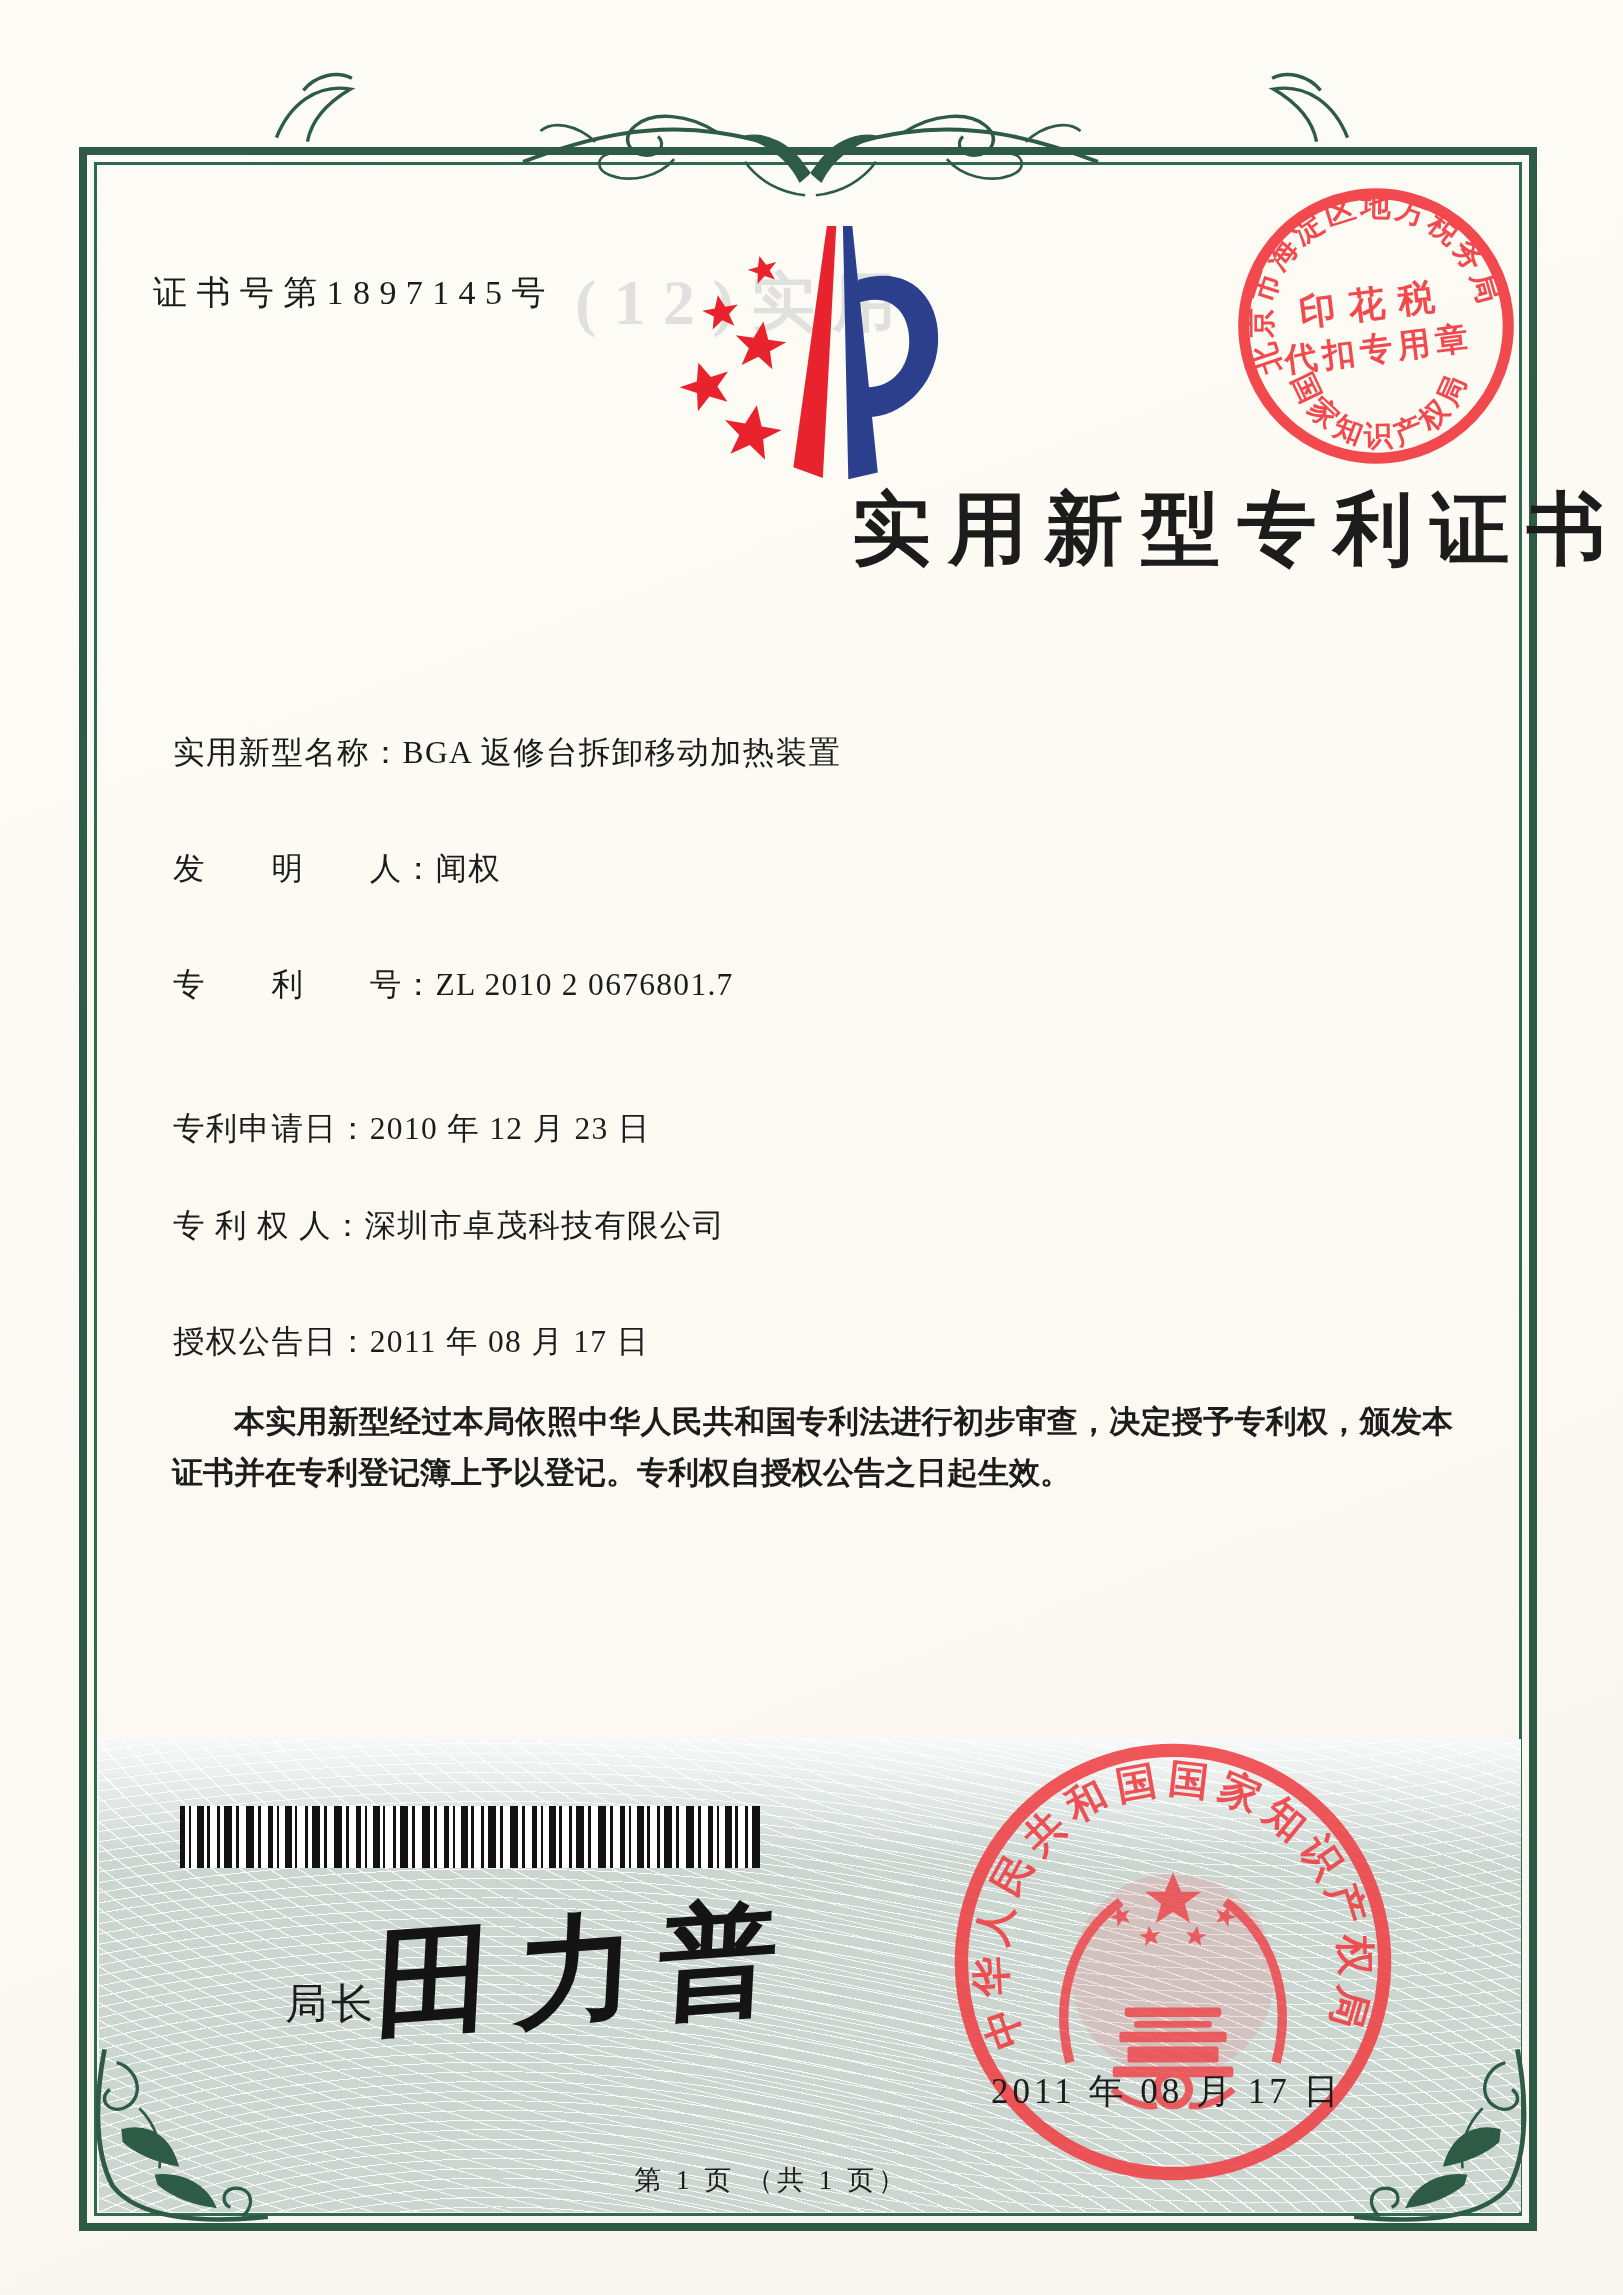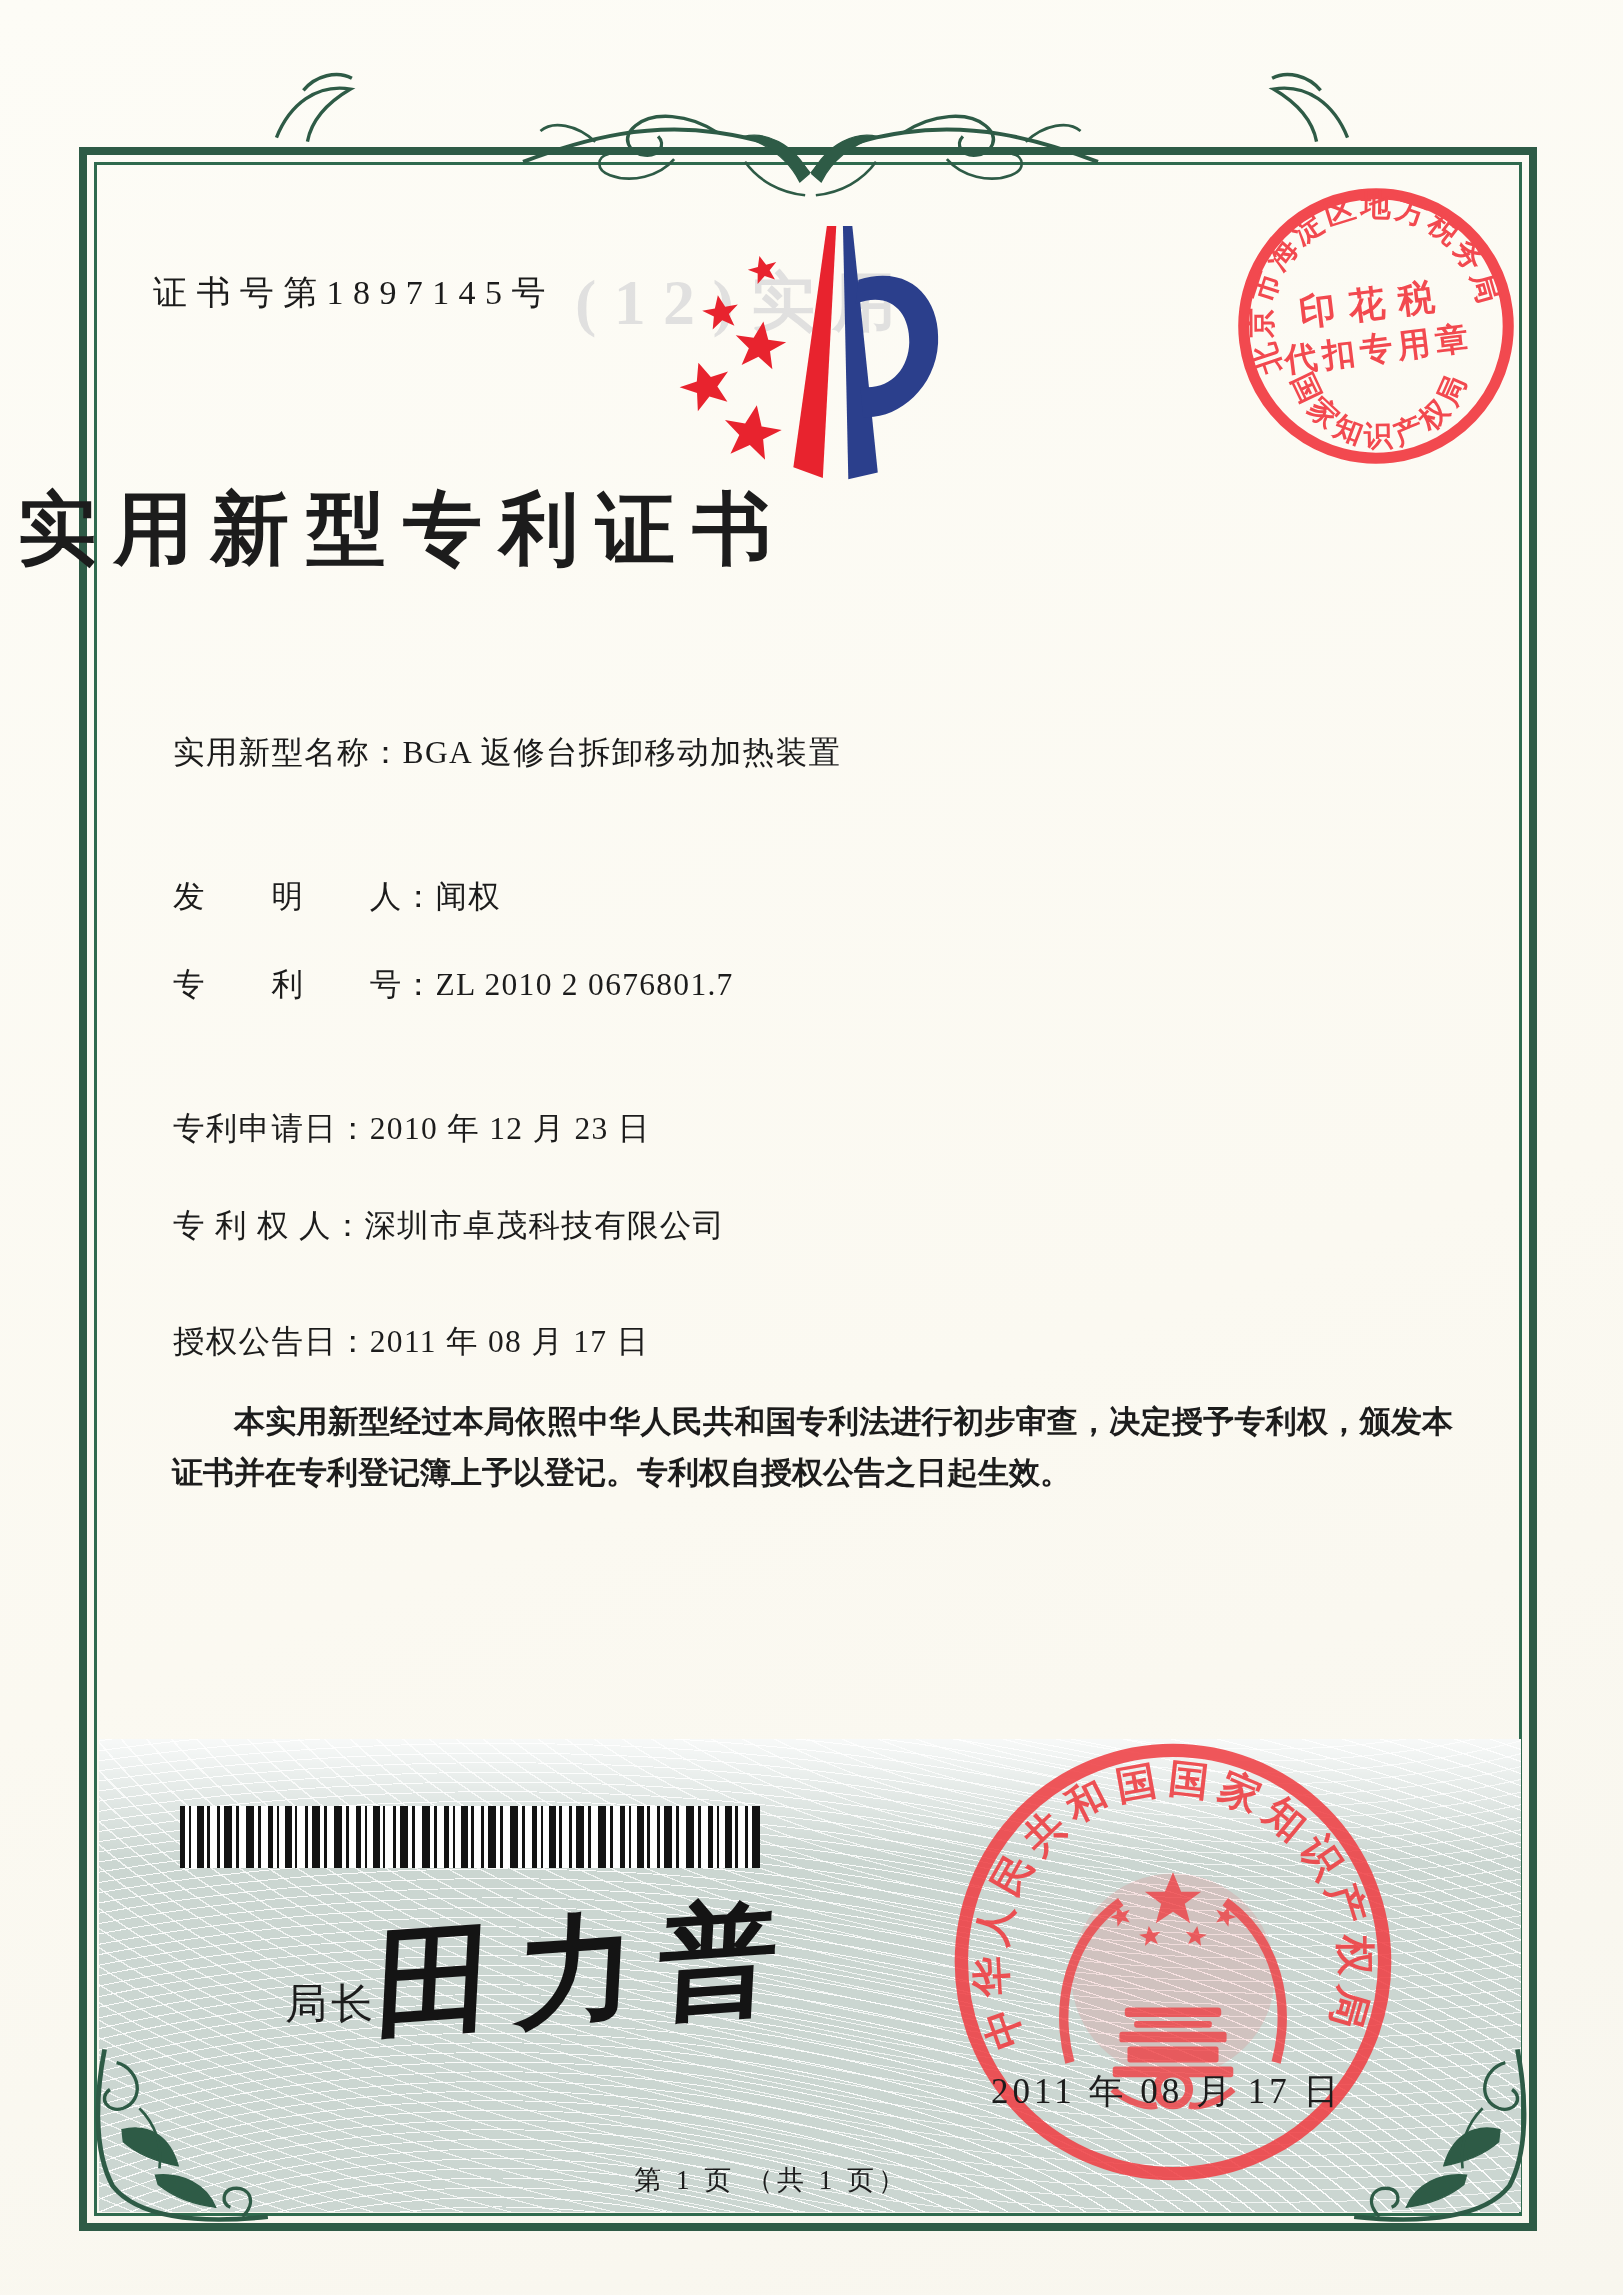--- a/index.html
+++ b/index.html
@@ -21,25 +21,25 @@
       repeating-radial-gradient(1139px 550px at 28% 146%,rgba(255,255,255,.92) 0 2px,rgba(255,255,255,0) 2px 20px),
       repeating-radial-gradient(1273px 643px at 82% -52%,rgba(255,255,255,.75) 0 2px,rgba(255,255,255,0) 2px 23px),
       #cbd6d1;
   }
   
   .cert-no{left:153px;top:270px;font-size:34px;letter-spacing:9.4px;}
   .ghost-top{left:575px;top:223px;font-size:64px;font-weight:bold;letter-spacing:17.4px;
     color:rgba(115,120,138,.20);z-index:0;margin-top:36px;}
   .logo{left:627px;top:218px;z-index:1;}
   .tax-stamp{left:1232px;top:182px;transform:rotate(-7deg);z-index:2;}
-  .title{left:0;right:0;top:477px;text-align:left;font-size:79px;font-weight:bold;
+  .title{left:0;right:0;top:477px;text-align:right;font-size:79px;font-weight:bold;
     letter-spacing:17.4px;text-indent:17.4px;}
   
   .field{left:173px;font-size:31.5px;letter-spacing:1.3px;white-space:nowrap;}
-  .f0{top:732px;} .f1{top:876px;} .f2{top:964px;}
+  .f0{top:732px;} .f1{top:848px;} .f2{top:964px;}
   .f3{top:1108px;} .f4{top:1205px;} .f5{top:1321px;}
   
   .body-text{left:172px;top:1396px;width:1281px;font-size:31px;line-height:51px;
     text-align:justify;font-weight:bold;}
   .body-text p{margin:0;text-indent:62px;}
   
   .barcode{left:180px;top:1806px;width:580px;height:62px;
     background:repeating-linear-gradient(90deg,
       #121212 0 5.4px,#ffffff 5.4px 8.7px,#121212 8.7px 11.4px,#ffffff 11.4px 17px,
       #121212 17px 24px,#ffffff 24px 27px,#121212 27px 29.5px,#ffffff 29.5px 37px,

